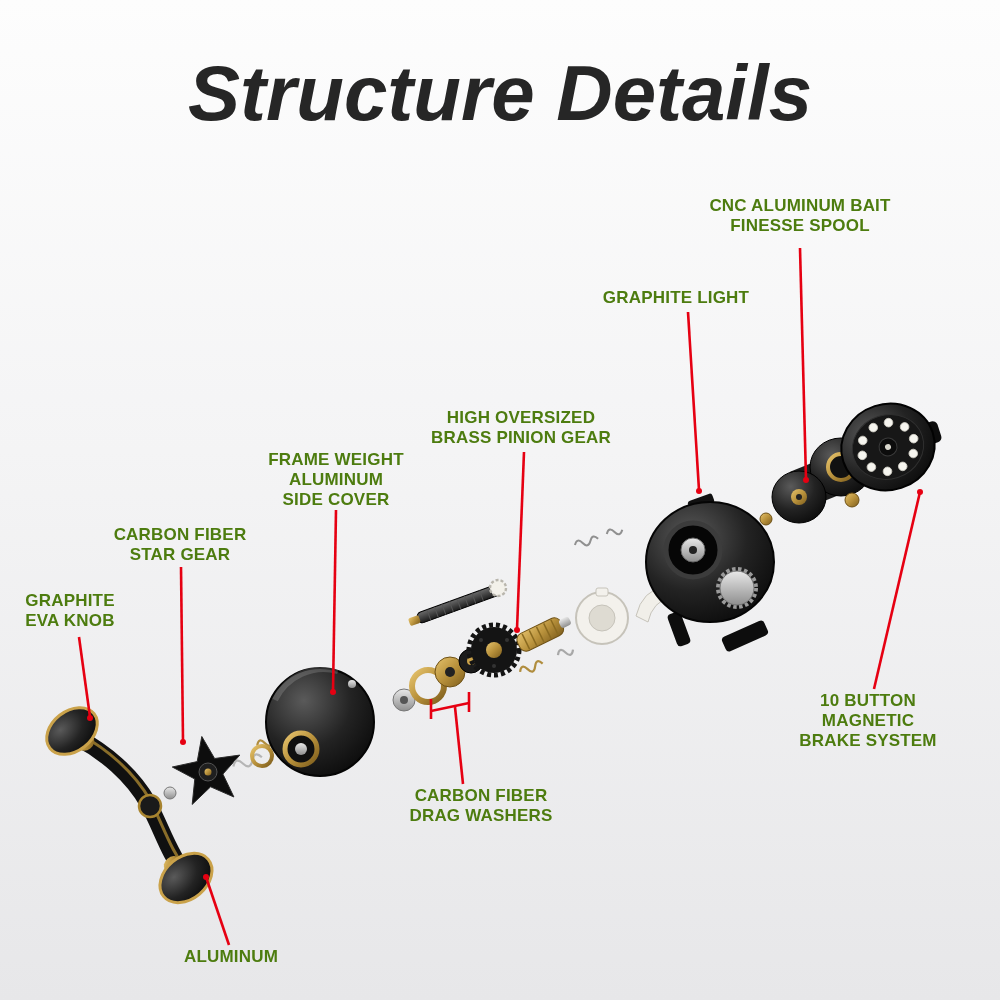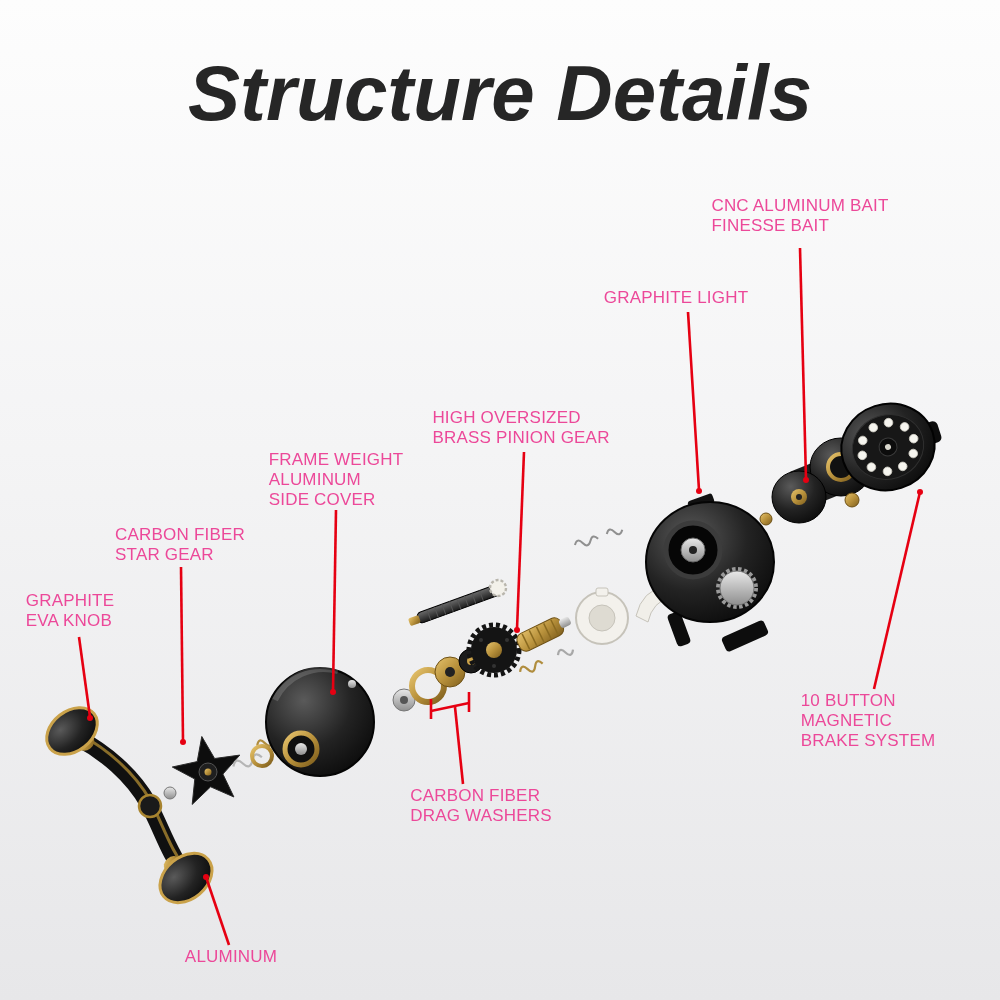--- a/index.html
+++ b/index.html
@@ -9,21 +9,21 @@
     font-family:"Liberation Sans",sans-serif;
   }
   .title{
     position:absolute;top:48px;left:0;width:1000px;margin:0;
     text-align:center;font-size:78px;font-weight:bold;font-style:italic;
     color:#262626;letter-spacing:0px;
   }
   .scene{position:absolute;left:0;top:0;width:1000px;height:1000px;}
   .callout{
     position:absolute;transform:translateX(-50%);
-    text-align:left;color:#ec4899;font-weight:normal;font-size:17px;
+    text-align:center;color:#4d7c0f;font-weight:bold;font-size:17px;
     line-height:1.18;letter-spacing:.2px;white-space:nowrap;
   }
   .co-spool{left:800px;top:196px}
   .co-frame{left:676px;top:288px}
   .co-pinion{left:521px;top:408px}
   .co-cover{left:336px;top:450px}
   .co-star{left:180px;top:525px}
   .co-knob{left:70px;top:591px}
   .co-brake{left:868px;top:691px}
   .co-wash{left:481px;top:786px}
@@ -224,21 +224,21 @@
     </g>
     <g>
         <line x1="206" y1="877" x2="229" y2="945"></line>
         <circle cx="206" cy="877" r="3" stroke="none"></circle>
       </g>
   </g>
 </svg>
 
 <div class="callout co-spool">
   <div>CNC ALUMINUM BAIT</div>
-  <div>FINESSE BAIT</div>
+  <div>FINESSE SPOOL</div>
 </div>
 
 <div class="callout co-frame">
   <div>GRAPHITE LIGHT</div>
 </div>
 
 <div class="callout co-pinion">
   <div>HIGH OVERSIZED</div>
   <div>BRASS PINION GEAR</div>
 </div>

